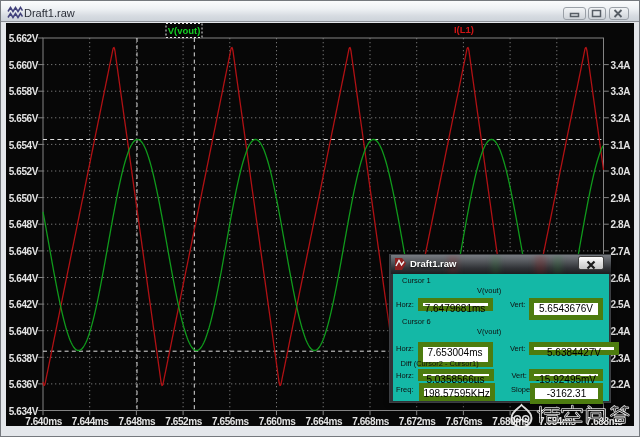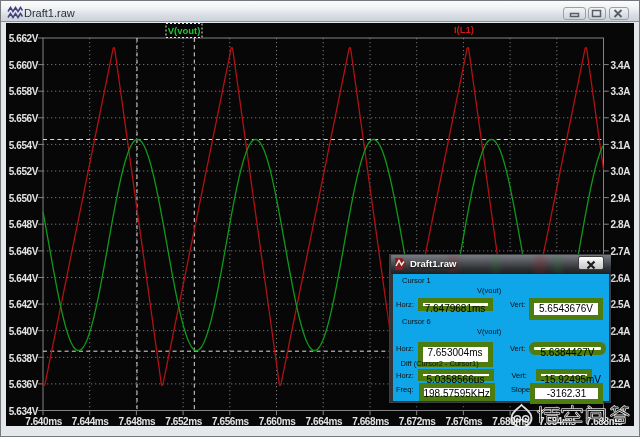--- a/index.html
+++ b/index.html
@@ -6,21 +6,21 @@
 #win { position:absolute; left:0; top:0; width:640px; height:437px; border:1px solid #75797e; background:#e4e7eb; }
 #tbar { position:absolute; left:1px; top:1px; width:638px; height:21px;
   background:linear-gradient(#fbfcfd 0%, #eef1f4 40%, #d6dbe1 75%, #cdd3da 100%); border-bottom:1px solid #8e9298; }
 #tbar .ttl { position:absolute; left:23px; top:6px; font-size:11px; color:#2b2f38; }
 .wbtn { position:absolute; top:6px; height:13px; background:linear-gradient(#f2f4f6,#ced3d9); border:1px solid #9aa0a7; border-radius:3px; }
 #client { position:absolute; left:6px; top:23px; width:628px; height:403px; background:#070707; }
 #dlg { position:absolute; left:389px; top:254px; width:222px; height:149px; border:1px solid #3c3f43; background:#303337; box-shadow:0 2px 4px rgba(0,0,0,.5); }
 #dlgttl { position:absolute; left:1px; top:0; width:220px; height:19px; overflow:hidden;
   background:linear-gradient(#787c82 0%, #54575c 35%, #303236 70%, #1d1e20 100%); }
 #dlgttl .t { position:absolute; left:19px; top:3px; font-size:9.5px; font-weight:bold; color:#ffffff; text-shadow:0 1px 2px rgba(0,0,0,.8); }
-#dlgbody { position:absolute; left:3px; top:19px; width:216px; height:127px; background:#0ea5e9; color:#101010; }
+#dlgbody { position:absolute; left:3px; top:19px; width:216px; height:127px; background:#14b8a6; color:#101010; }
 #dlgbody .lab { position:absolute; font-size:7.5px; white-space:nowrap; }
 #dlgbody .fld { position:absolute; background:#fff; border:5px solid #4d7c0f; font-size:10px; color:#000; text-align:center; white-space:nowrap; }
 #wm { position:absolute; left:508px; top:402px; }
 </style></head>
 <body>
 <div id="win"></div>
 <div id="client"></div>
 <svg id="plot" width="628" height="403" viewBox="6 23 628 403" style="position:absolute;left:6px;top:23px;">
   <g stroke="#747474" stroke-width="1" stroke-dasharray="1.3 2.7">
       <line x1="43.0" y1="64.6" x2="603.5" y2="64.6"></line>
@@ -188,26 +188,26 @@
     <div class="lab" style="left:84px;top:11.5px;">V(vout)</div>
     <div class="lab" style="left:3px;top:26px;">Horz:</div>
     <div class="fld" style="left:24.5px;top:23.5px;width:75px;height:13.5px;">7.6479681ms</div>
     <div class="lab" style="left:117px;top:26px;">Vert:</div>
     <div class="fld" style="left:136px;top:23.5px;width:74px;height:22px;">5.6543676V</div>
     <div class="lab" style="left:9px;top:42.5px;">Cursor 6</div>
     <div class="lab" style="left:84px;top:53px;">V(vout)</div>
     <div class="lab" style="left:3px;top:70px;">Horz:</div>
     <div class="fld" style="left:24.5px;top:67.5px;width:75px;height:25px;">7.653004ms</div>
     <div class="lab" style="left:117px;top:70px;">Vert:</div>
-    <div class="fld" style="left:136px;top:67.5px;width:77px;height:13px;border-radius:6px;">5.6384427V</div>
+    <div class="fld" style="left:136px;top:67.5px;width:90px;height:13px;">5.6384427V</div>
     <div class="lab" style="left:7.5px;top:84.5px;">Diff (Cursor2 - Cursor1)</div>
     <div class="lab" style="left:3px;top:97px;">Horz:</div>
     <div class="fld" style="left:24.5px;top:94.5px;width:76px;height:12.5px;">5.0358566µs</div>
     <div class="lab" style="left:118.5px;top:97px;">Vert:</div>
-    <div class="fld" style="left:143px;top:94.5px;width:56px;height:12.5px;">-15.92495mV</div>
+    <div class="fld" style="left:136px;top:94.5px;width:74px;height:12.5px;">-15.92495mV</div>
     <div class="lab" style="left:3px;top:110.5px;">Freq:</div>
     <div class="fld" style="left:25.5px;top:108.5px;width:76px;height:18px;">198.57595KHz</div>
     <div class="lab" style="left:107px;top:110.5px;margin-left:11px;">Slope:</div>
     <div class="fld" style="left:137px;top:108.5px;width:73px;height:21px;">-3162.31</div>
   </div>
 </div>
 
 <svg id="wm" width="132" height="31" viewBox="0 0 132 31">
   <g stroke="#f2f2f2" stroke-opacity="0.93" fill="none">
     <path stroke-width="1.9" d="M13.5 3 C10.5 6.5 3.5 9.5 3.5 16 C3.5 21.5 8 25 13.5 25 C19 25 23.5 21.5 23.5 16 C23.5 9.5 16.5 6.5 13.5 3 Z"></path>

